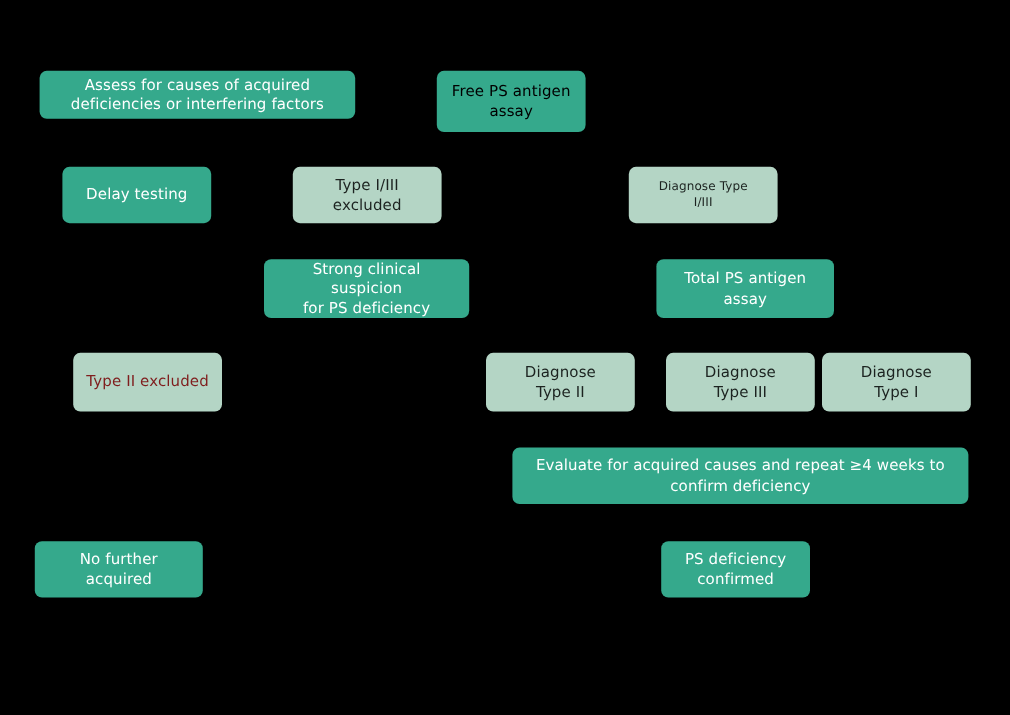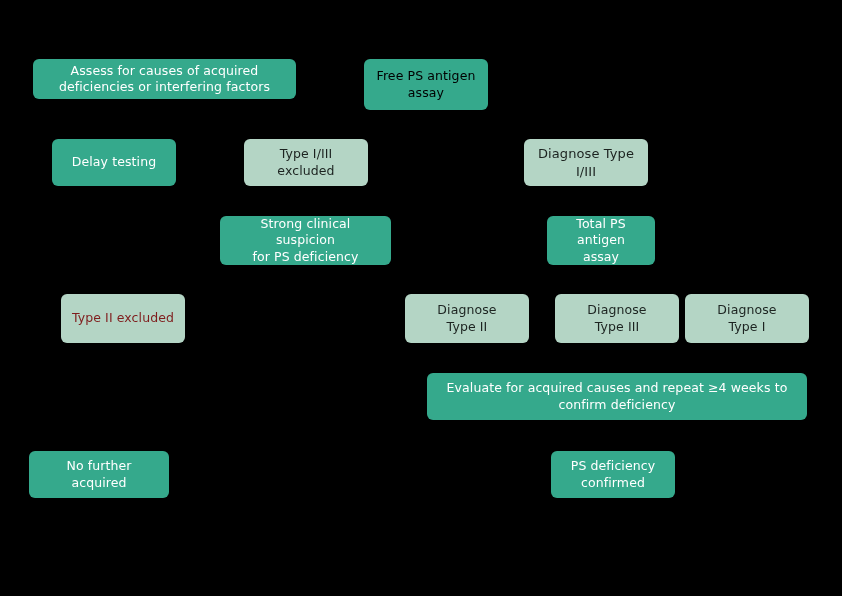--- a/index.html
+++ b/index.html
@@ -45,25 +45,25 @@
 <body>
 
 <div id="canvas" style="background: rgb(0, 0, 0);">
     <div class="node process" style="left: 33px; top: 59px; width: 263px; height: 40px; font-size: 12.5px; background: rgb(53, 169, 140); color: rgb(255, 255, 255);">Assess for causes of acquired
 deficiencies or interfering factors</div>
     <div class="node process" style="left: 364px; top: 59px; width: 124px; height: 51px; font-size: 12.5px; background: rgb(53, 169, 140); color: #000000;">Free PS antigen
 assay</div>
     <div class="node process" style="left: 52px; top: 139px; width: 124px; height: 47px; font-size: 12.5px; background: rgb(53, 169, 140); color: rgb(255, 255, 255);">Delay testing</div>
     <div class="node outcome" style="left: 244px; top: 139px; width: 124px; height: 47px; font-size: 12.5px; background: rgb(180, 213, 197); color: rgb(28, 35, 32);">Type I/III
 excluded</div>
-    <div class="node outcome" style="left: 524px; top: 139px; width: 124px; height: 47px; font-size: 13px; background: rgb(180, 213, 197); color: rgb(28, 35, 32);">Diagnose Type
+    <div class="node outcome" style="left: 524px; top: 139px; width: 124px; height: 47px; font-size: 10px; background: rgb(180, 213, 197); color: rgb(28, 35, 32);">Diagnose Type
 I/III</div>
     <div class="node process" style="left: 220px; top: 216px; width: 171px; height: 49px; font-size: 12.5px; background: rgb(53, 169, 140); color: rgb(255, 255, 255);">Strong clinical suspicion
 for PS deficiency</div>
-    <div class="node process" style="left: 547px; top: 216px; width: 108px; height: 49px; font-size: 12.5px; background: rgb(53, 169, 140); color: rgb(255, 255, 255);">Total PS antigen
+    <div class="node process" style="left: 547px; top: 216px; width: 148px; height: 49px; font-size: 12.5px; background: rgb(53, 169, 140); color: rgb(255, 255, 255);">Total PS antigen
 assay</div>
     <div class="node outcome" style="left: 61px; top: 294px; width: 124px; height: 49px; font-size: 12.5px; background: rgb(180, 213, 197); color: #7f1d1d;">Type II excluded</div>
     <div class="node outcome" style="left: 405px; top: 294px; width: 124px; height: 49px; font-size: 12.5px; background: rgb(180, 213, 197); color: rgb(28, 35, 32);">Diagnose
 Type II</div>
     <div class="node outcome" style="left: 555px; top: 294px; width: 124px; height: 49px; font-size: 12.5px; background: rgb(180, 213, 197); color: rgb(28, 35, 32);">Diagnose
 Type III</div>
     <div class="node outcome" style="left: 685px; top: 294px; width: 124px; height: 49px; font-size: 12.5px; background: rgb(180, 213, 197); color: rgb(28, 35, 32);">Diagnose
 Type I</div>
     <div class="node process" style="left: 427px; top: 373px; width: 380px; height: 47px; font-size: 12.5px; background: rgb(53, 169, 140); color: rgb(255, 255, 255);">Evaluate for acquired causes and repeat ≥4 weeks to
 confirm deficiency</div>

